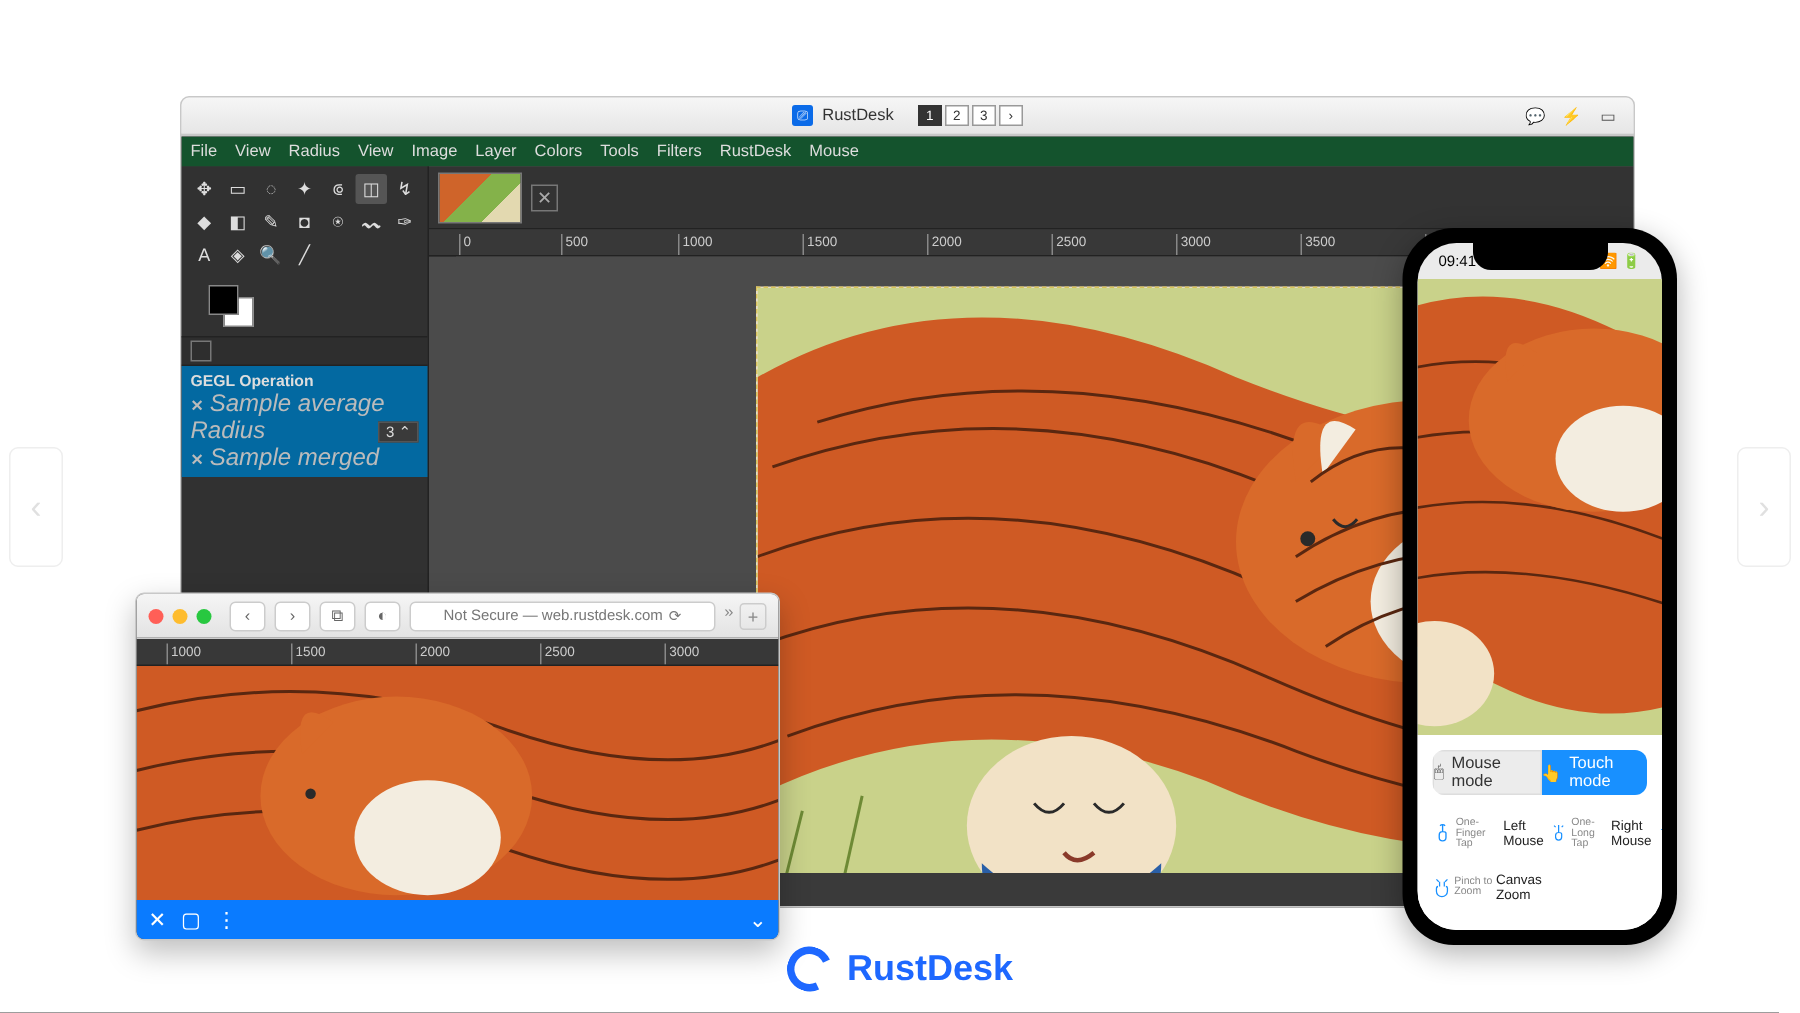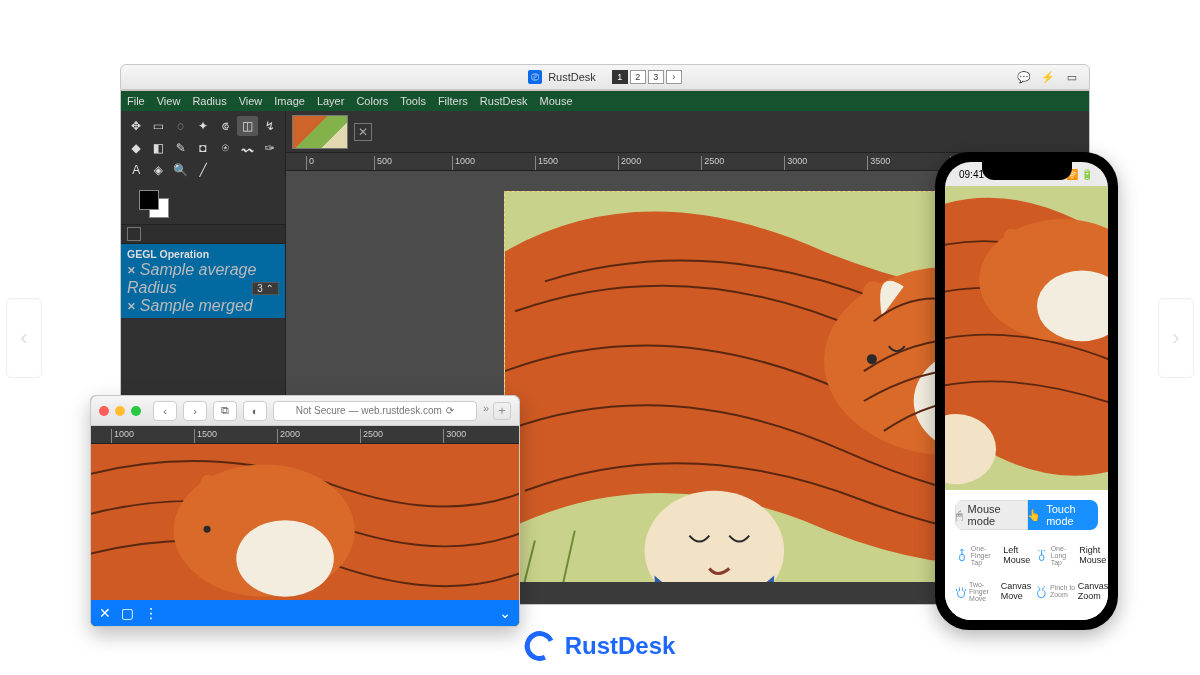--- a/index.html
+++ b/index.html
@@ -499,27 +499,20 @@
         </div>
         <div class="gest">
           <svg viewBox="0 0 24 24">
               <path fill="none" stroke="#1890ff" stroke-width="1.6" d="M12 4v8c-2 0-4 1-4 4v2a4 4 0 0 0 8 0v-4c0-1-2-2-4-2zM6 8h-3m18 0h-3"></path>
             </svg>
           <span class="t1">One-Finger Move</span>
           <span class="t2">Mouse Drag</span>
         </div>
         <div class="gest">
           <svg viewBox="0 0 24 24">
-              <path fill="none" stroke="#1890ff" stroke-width="1.6" d="M9 5v7m6-7v7M7 12c-1 0-2 1-2 3v3a5 5 0 0 0 14 0v-4c0-1-1-2-2-2M4 8l-2 2 2 2M20 8l2 2-2 2"></path>
-            </svg>
-          <span class="t1">Two-Finger Move</span>
-          <span class="t2">Canvas Move</span>
-        </div>
-        <div class="gest">
-          <svg viewBox="0 0 24 24">
               <path fill="none" stroke="#1890ff" stroke-width="1.6" d="M8 6l-3-3m11 3l3-3M9 6v6m6-6v6M7 12c-1 0-2 1-2 3v3a5 5 0 0 0 14 0v-4c0-1-1-2-2-2"></path>
             </svg>
           <span class="t1">Pinch to Zoom</span>
           <span class="t2">Canvas Zoom</span>
         </div>
       </div>
     </div>
   </div>
 </div>
 

